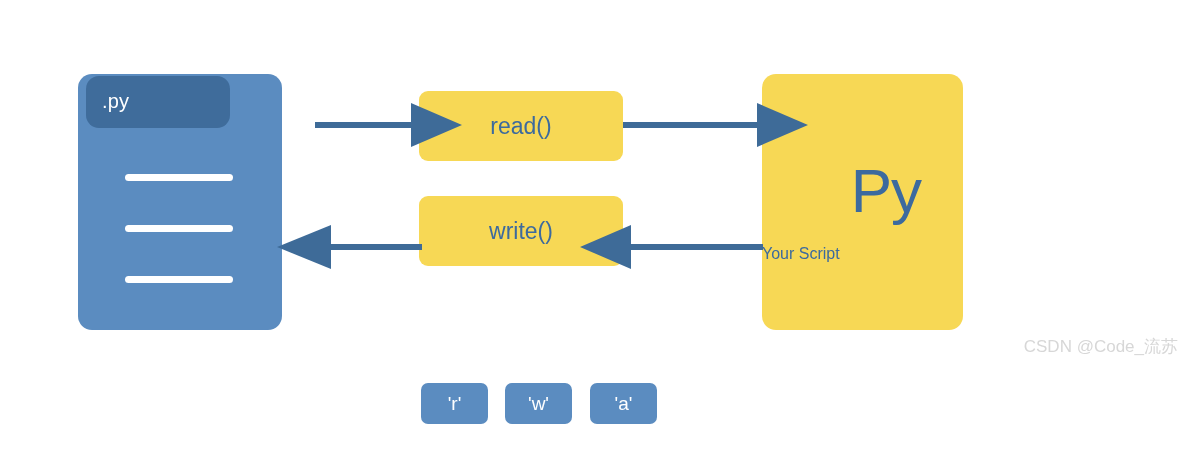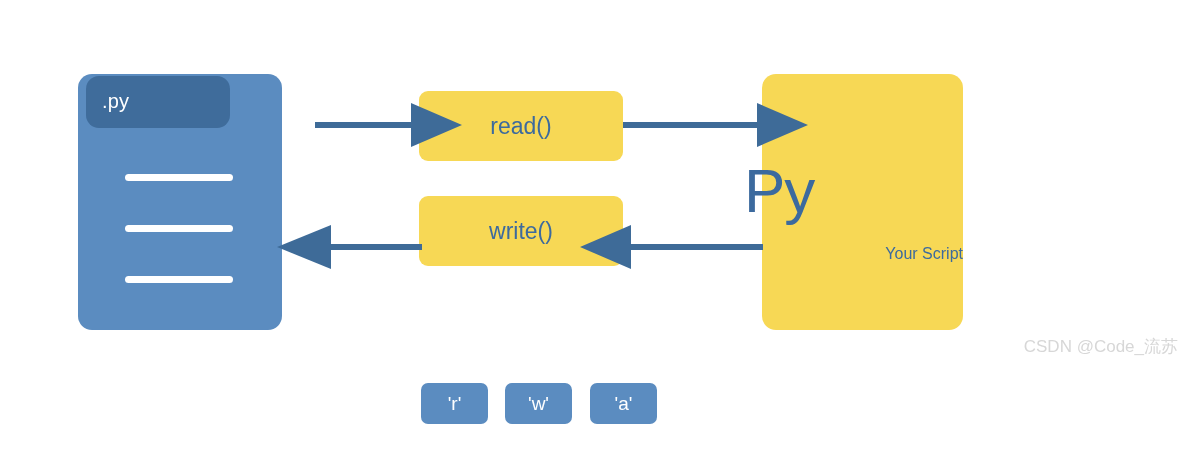--- a/index.html
+++ b/index.html
@@ -74,33 +74,33 @@
   
   .script-box {
     position: absolute;
     left: 762px; top: 74px;
     width: 201px; height: 256px;
     background: #F7D855;
     border-radius: 14px;
   }
   .script-title {
     position: absolute;
-    left: 744px; top: 155px;
+    left: 720px; top: 155px;
     width: 201px;
-    text-align: left;
+    text-align: right;
     color: #3C6A9E;
     font-size: 62px;
     line-height: 72px;
     letter-spacing: -1px;
   }
   .script-sub {
     position: absolute;
     left: 762px; top: 243px;
     width: 201px;
-    text-align: right;
+    text-align: left;
     color: #3C6A9E;
     font-size: 16px;
     line-height: 22px;
   }
 
   
   .arrow-svg {
     position: absolute;
     left: 0; top: 0;
     width: 1188px; height: 460px;

